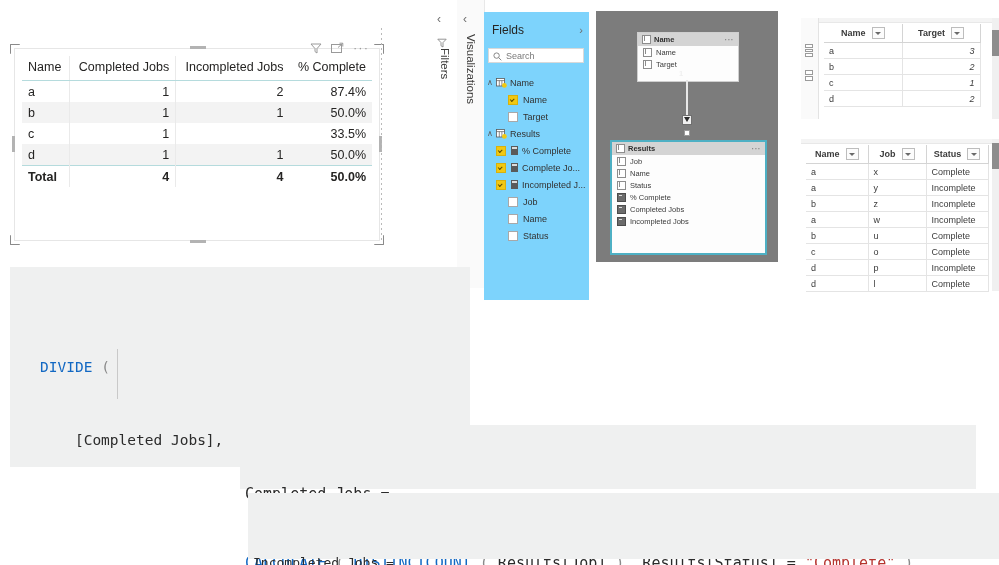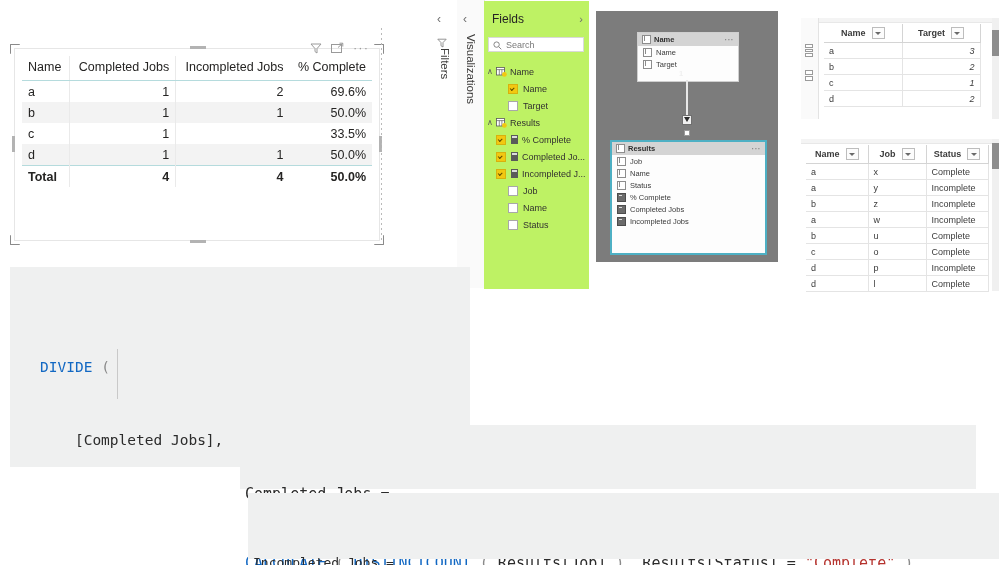--- a/index.html
+++ b/index.html
@@ -33,21 +33,21 @@
   
   #pane-filters{left:431px;top:0;width:26px;height:288px;background:#fff;
       border-right:1px solid #e8e8e8;}
   #pane-vis{left:457px;top:0;width:27px;height:288px;background:#fafafa;
       border-right:1px solid #e8e8e8;}
   .pane-chev{position:absolute;left:6px;top:12px;color:#6e6e6e;font-size:12px;}
   .pane-vlabel{position:absolute;writing-mode:vertical-rl;text-orientation:mixed;
       font-size:11.5px;color:#3b3a39;}
 
   
-  #pane-fields{left:484px;top:1px;width:105px;height:288px;background:#bef264;}
+  #pane-fields{left:484px;top:12px;width:105px;height:288px;background:#7dd3fc;}
   #fields-header{position:absolute;left:0;top:8px;width:105px;height:20px;
       display:flex;align-items:center;}
   #fields-header .ttl{font-size:12px;color:#252423;margin-left:8px;}
   #fields-header .chev{position:absolute;right:6px;top:4px;color:#6e6e6e;font-size:11px;}
   #fields-search{position:absolute;left:4px;top:36px;width:96px;height:15px;
       background:#fff;border:1px solid #d9d9d9;display:flex;align-items:center;gap:4px;
       padding-left:4px;box-sizing:border-box;}
   #fields-search .ph{font-size:9px;color:#7a7a7a;}
   #fields-list{position:absolute;left:0;top:62px;width:105px;}
   .frow{height:17px;display:flex;align-items:center;font-size:9px;color:#323130;}
@@ -139,21 +139,21 @@
           <th class="r colsep">Completed Jobs</th>
           <th class="r colsep">Incompleted Jobs</th>
           <th class="r">% Complete</th>
         </tr>
       </thead>
       <tbody>
         <tr>
           <td class="l">a</td>
           <td class="r colsep">1</td>
           <td class="r colsep">2</td>
-          <td class="r">69.6%</td>
+          <td class="r">87.4%</td>
         </tr>
         <tr class="alt">
           <td class="l">b</td>
           <td class="r colsep">1</td>
           <td class="r colsep">1</td>
           <td class="r">50.0%</td>
         </tr>
         <tr>
           <td class="l">c</td>
           <td class="r colsep">1</td>
@@ -268,21 +268,21 @@
       <span class="lbl">Results</span>
     </div>
     <div class="frow ind1">
       <span class="cb on"></span>
       <span class="mz"></span>
       <span class="lbl">% Complete</span>
     </div>
     <div class="frow ind1">
       <span class="cb on"></span>
       <span class="mz"></span>
-      <span class="lbl">Completed Jo...</span>
+      <span class="lbl">Complete Jo...</span>
     </div>
     <div class="frow ind1">
       <span class="cb on"></span>
       <span class="mz"></span>
       <span class="lbl">Incompleted J...</span>
     </div>
     <div class="frow ind2">
       <span class="cb"></span>
       <span class="lbl">Job</span>
     </div>

